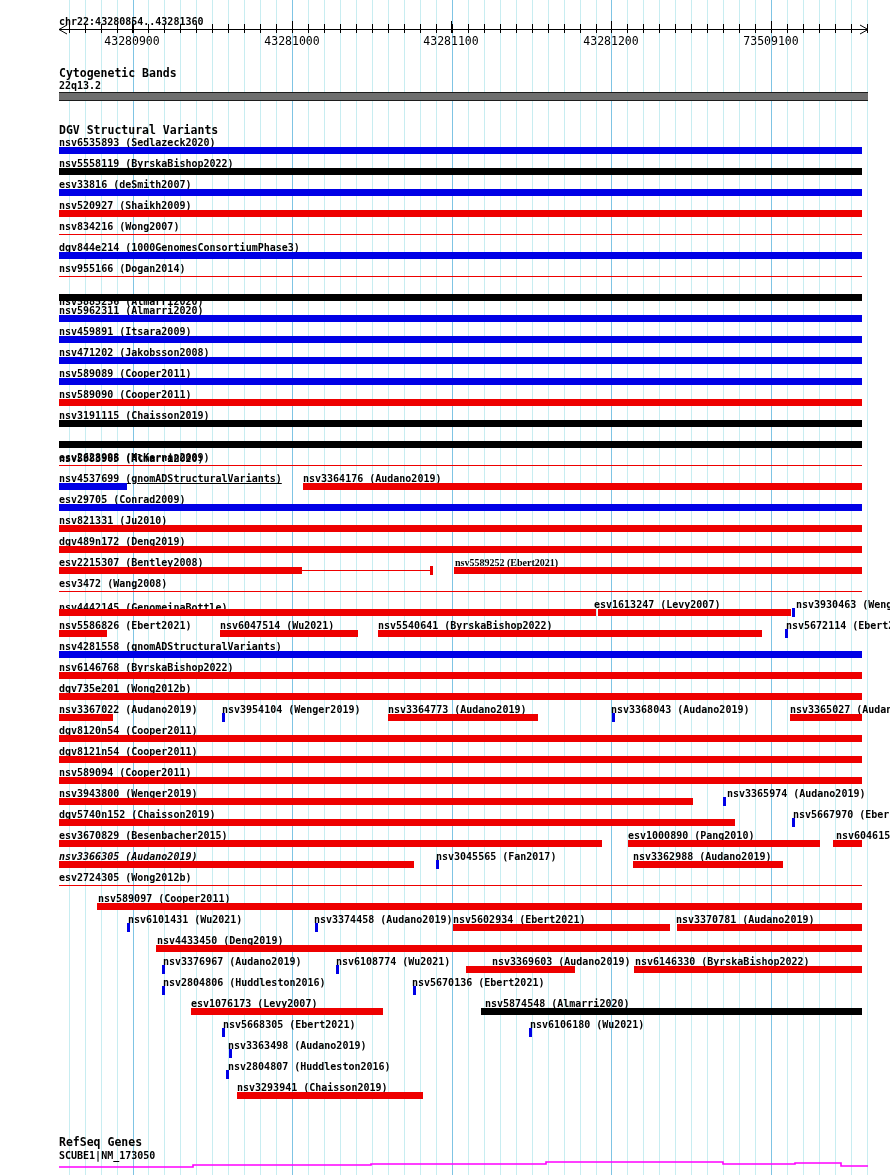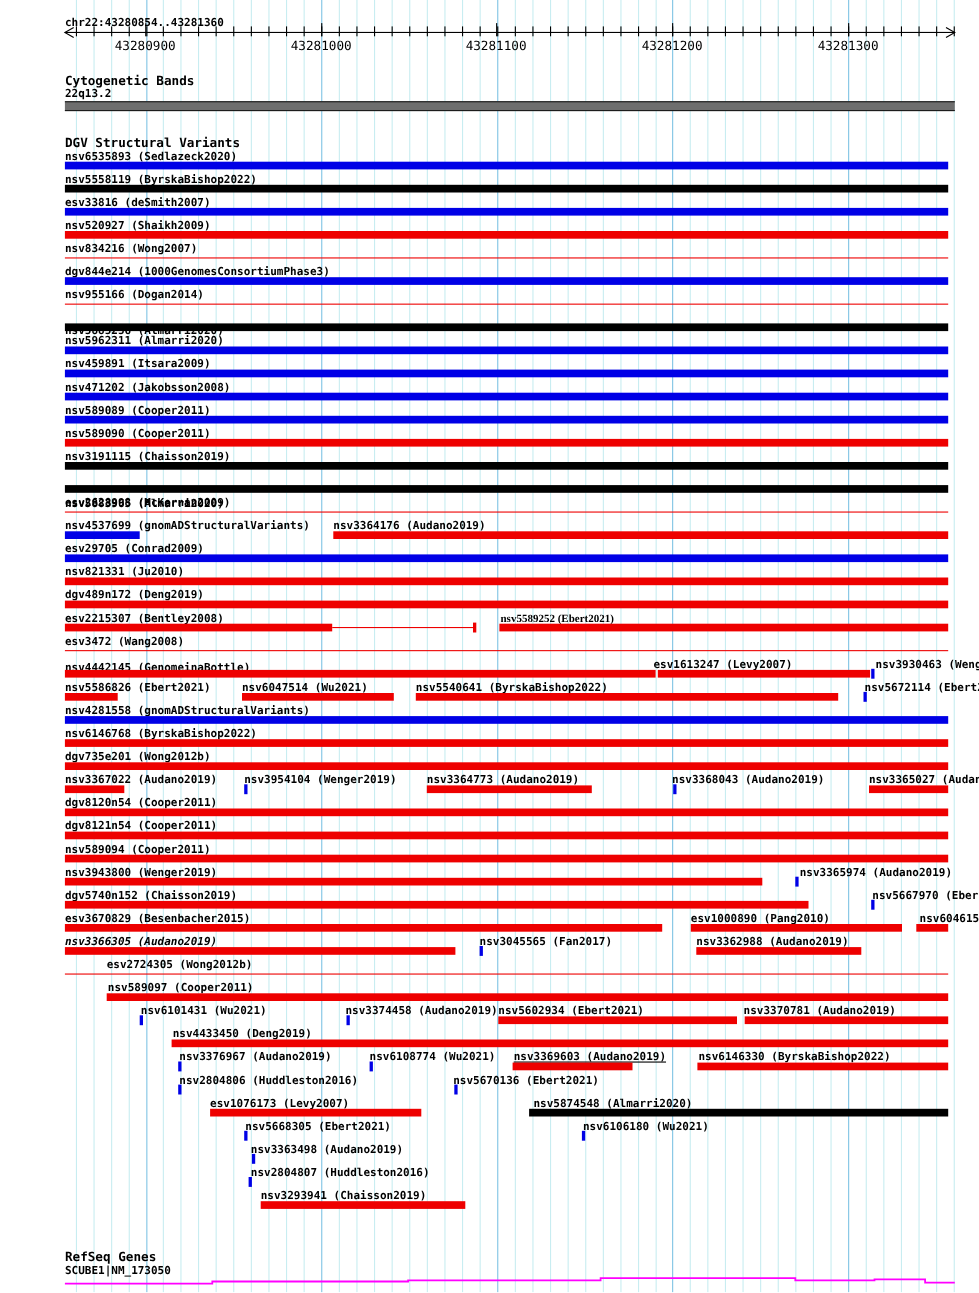--- a/index.html
+++ b/index.html
@@ -138,21 +138,21 @@
       <div class="ruler-tick" style="left: 866.9px; top: 24px; height: 9px;"></div>
       <div class="ruler-tick" style="left: 132px; top: 21px; height: 12px;"></div>
       <div class="ruler-num" style="left: 100px; top: 35px;">43280900</div>
       <div class="ruler-tick" style="left: 292px; top: 21px; height: 12px;"></div>
       <div class="ruler-num" style="left: 260px; top: 35px;">43281000</div>
       <div class="ruler-tick" style="left: 451px; top: 21px; height: 12px;"></div>
       <div class="ruler-num" style="left: 419px; top: 35px;">43281100</div>
       <div class="ruler-tick" style="left: 611px; top: 21px; height: 12px;"></div>
       <div class="ruler-num" style="left: 579px; top: 35px;">43281200</div>
       <div class="ruler-tick" style="left: 771px; top: 21px; height: 12px;"></div>
-      <div class="ruler-num" style="left: 739px; top: 35px;">43281300</div>
+      <div class="ruler-num" style="left: 739px; top: 35px;">73509100</div>
     </div>
 
   <div class="hdr" style="left:59px;top:67px;">Cytogenetic Bands</div>
   <div class="sub" style="left:59px;top:80px;">22q13.2</div>
   <div class="band"></div>
 
   <div class="hdr" style="left:59px;top:124px;">DGV Structural Variants</div>
   <div id="tracks">
       <div class="lbl" style="left: 59px; top: 137px;">nsv6535893 (Sedlazeck2020)</div>
       <div class="seg-bar" title="nsv6535893 (Sedlazeck2020)" style="left: 59px; width: 803px; top: 147px; background: rgb(0, 0, 230);"></div>
@@ -179,21 +179,21 @@
       <div class="lbl" style="left: 59px; top: 368px;">nsv589089 (Cooper2011)</div>
       <div class="seg-bar" title="nsv589089 (Cooper2011)" style="left: 59px; width: 803px; top: 378px; background: rgb(0, 0, 230);"></div>
       <div class="lbl" style="left: 59px; top: 389px;">nsv589090 (Cooper2011)</div>
       <div class="seg-bar" title="nsv589090 (Cooper2011)" style="left: 59px; width: 803px; top: 399px; background: rgb(238, 0, 0);"></div>
       <div class="lbl" style="left: 59px; top: 410px;">nsv3191115 (Chaisson2019)</div>
       <div class="seg-bar" title="nsv3191115 (Chaisson2019)" style="left: 59px; width: 803px; top: 420px; background: rgb(0, 0, 0);"></div>
       <div class="lbl" style="left: 59px; top: 453px;">nsv5883965 (Almarri2020)</div>
       <div class="seg-bar" title="nsv5883965 (Almarri2020)" style="left: 59px; width: 803px; top: 441px; background: rgb(0, 0, 0);"></div>
       <div class="lbl" style="left: 59px; top: 452px;">esv2628998 (McKernan2009)</div>
       <div class="seg-line" title="esv2628998 (McKernan2009)" style="left: 59px; width: 803px; top: 465px; background: rgb(238, 0, 0);"></div>
-      <div class="lbl" style="left: 59px; top: 473px;">nsv4537699 (gnomADStructuralVariants)</div>
+      <div class="lbl" style="left: 59px; top: 473px; text-decoration: underline;">nsv4537699 (gnomADStructuralVariants)</div>
       <div class="seg-bar" title="nsv4537699 (gnomADStructuralVariants)" style="left: 59px; width: 68px; top: 483px; background: rgb(0, 0, 230);"></div>
       <div class="lbl" style="left: 303px; top: 473px;">nsv3364176 (Audano2019)</div>
       <div class="seg-bar" title="nsv3364176 (Audano2019)" style="left: 303px; width: 559px; top: 483px; background: rgb(238, 0, 0);"></div>
       <div class="lbl" style="left: 59px; top: 494px;">esv29705 (Conrad2009)</div>
       <div class="seg-bar" title="esv29705 (Conrad2009)" style="left: 59px; width: 803px; top: 504px; background: rgb(0, 0, 230);"></div>
       <div class="lbl" style="left: 59px; top: 515px;">nsv821331 (Ju2010)</div>
       <div class="seg-bar" title="nsv821331 (Ju2010)" style="left: 59px; width: 803px; top: 525px; background: rgb(238, 0, 0);"></div>
       <div class="lbl" style="left: 59px; top: 536px; text-align: right;">dgv489n172 (Deng2019)</div>
       <div class="seg-bar" title="dgv489n172 (Deng2019)" style="left: 59px; width: 803px; top: 546px; background: rgb(238, 0, 0);"></div>
       <div class="lbl" style="left: 59px; top: 557px;">esv2215307 (Bentley2008)</div>
@@ -253,39 +253,39 @@
       <div class="lbl" style="left: 628px; top: 830px;">esv1000890 (Pang2010)</div>
       <div class="seg-bar" title="esv1000890 (Pang2010)" style="left: 628px; width: 192px; top: 840px; background: rgb(238, 0, 0);"></div>
       <div class="lbl" style="left: 836px; top: 830px;">nsv604615</div>
       <div class="seg-bar" title="nsv604615" style="left: 833px; width: 29px; top: 840px; background: rgb(238, 0, 0);"></div>
       <div class="lbl" style="left: 59px; top: 851px; font-style: italic;">nsv3366305 (Audano2019)</div>
       <div class="seg-bar" title="nsv3366305 (Audano2019)" style="left: 59px; width: 355px; top: 861px; background: rgb(238, 0, 0);"></div>
       <div class="lbl" style="left: 436px; top: 851px;">nsv3045565 (Fan2017)</div>
       <div class="seg-tick" title="nsv3045565 (Fan2017)" style="left: 436px; top: 860px; background: rgb(0, 0, 230);"></div>
       <div class="lbl" style="left: 633px; top: 851px;">nsv3362988 (Audano2019)</div>
       <div class="seg-bar" title="nsv3362988 (Audano2019)" style="left: 633px; width: 150px; top: 861px; background: rgb(238, 0, 0);"></div>
-      <div class="lbl" style="left: 59px; top: 872px; margin-left: 38px;">esv2724305 (Wong2012b)</div>
+      <div class="lbl" style="left: 59px; top: 872px;">esv2724305 (Wong2012b)</div>
       <div class="seg-line" title="esv2724305 (Wong2012b)" style="left: 59px; width: 803px; top: 885px; background: rgb(238, 0, 0);"></div>
       <div class="lbl" style="left: 98px; top: 893px;">nsv589097 (Cooper2011)</div>
       <div class="seg-bar" title="nsv589097 (Cooper2011)" style="left: 97px; width: 765px; top: 903px; background: rgb(238, 0, 0);"></div>
       <div class="lbl" style="left: 128px; top: 914px; text-align: right;">nsv6101431 (Wu2021)</div>
       <div class="seg-tick" title="nsv6101431 (Wu2021)" style="left: 127px; top: 923px; background: rgb(0, 0, 230);"></div>
       <div class="lbl" style="left: 314px; top: 914px;">nsv3374458 (Audano2019)</div>
       <div class="seg-tick" title="nsv3374458 (Audano2019)" style="left: 315px; top: 923px; background: rgb(0, 0, 230);"></div>
       <div class="lbl" style="left: 453px; top: 914px;">nsv5602934 (Ebert2021)</div>
       <div class="seg-bar" title="nsv5602934 (Ebert2021)" style="left: 453px; width: 217px; top: 924px; background: rgb(238, 0, 0);"></div>
       <div class="lbl" style="left: 676px; top: 914px;">nsv3370781 (Audano2019)</div>
       <div class="seg-bar" title="nsv3370781 (Audano2019)" style="left: 677px; width: 185px; top: 924px; background: rgb(238, 0, 0);"></div>
       <div class="lbl" style="left: 157px; top: 935px;">nsv4433450 (Deng2019)</div>
       <div class="seg-bar" title="nsv4433450 (Deng2019)" style="left: 156px; width: 706px; top: 945px; background: rgb(238, 0, 0);"></div>
       <div class="lbl" style="left: 163px; top: 956px;">nsv3376967 (Audano2019)</div>
       <div class="seg-tick" title="nsv3376967 (Audano2019)" style="left: 162px; top: 965px; background: rgb(0, 0, 230);"></div>
       <div class="lbl" style="left: 336px; top: 956px;">nsv6108774 (Wu2021)</div>
       <div class="seg-tick" title="nsv6108774 (Wu2021)" style="left: 336px; top: 965px; background: rgb(0, 0, 230);"></div>
-      <div class="lbl" style="left: 467px; top: 956px; text-decoration: underline;">nsv3369603 (Audano2019)</div>
+      <div class="lbl" style="left: 492px; top: 956px;">nsv3369603 (Audano2019)</div>
       <div class="seg-bar" title="nsv3369603 (Audano2019)" style="left: 466px; width: 109px; top: 966px; background: rgb(238, 0, 0);"></div>
       <div class="lbl" style="left: 635px; top: 956px;">nsv6146330 (ByrskaBishop2022)</div>
       <div class="seg-bar" title="nsv6146330 (ByrskaBishop2022)" style="left: 634px; width: 228px; top: 966px; background: rgb(238, 0, 0);"></div>
       <div class="lbl" style="left: 163px; top: 977px;">nsv2804806 (Huddleston2016)</div>
       <div class="seg-tick" title="nsv2804806 (Huddleston2016)" style="left: 162px; top: 986px; background: rgb(0, 0, 230);"></div>
       <div class="lbl" style="left: 412px; top: 977px;">nsv5670136 (Ebert2021)</div>
       <div class="seg-tick" title="nsv5670136 (Ebert2021)" style="left: 413px; top: 986px; background: rgb(0, 0, 230);"></div>
       <div class="lbl" style="left: 191px; top: 998px;">esv1076173 (Levy2007)</div>
       <div class="seg-bar" title="esv1076173 (Levy2007)" style="left: 191px; width: 192px; top: 1008px; background: rgb(238, 0, 0);"></div>
       <div class="lbl" style="left: 485px; top: 998px;">nsv5874548 (Almarri2020)</div>

